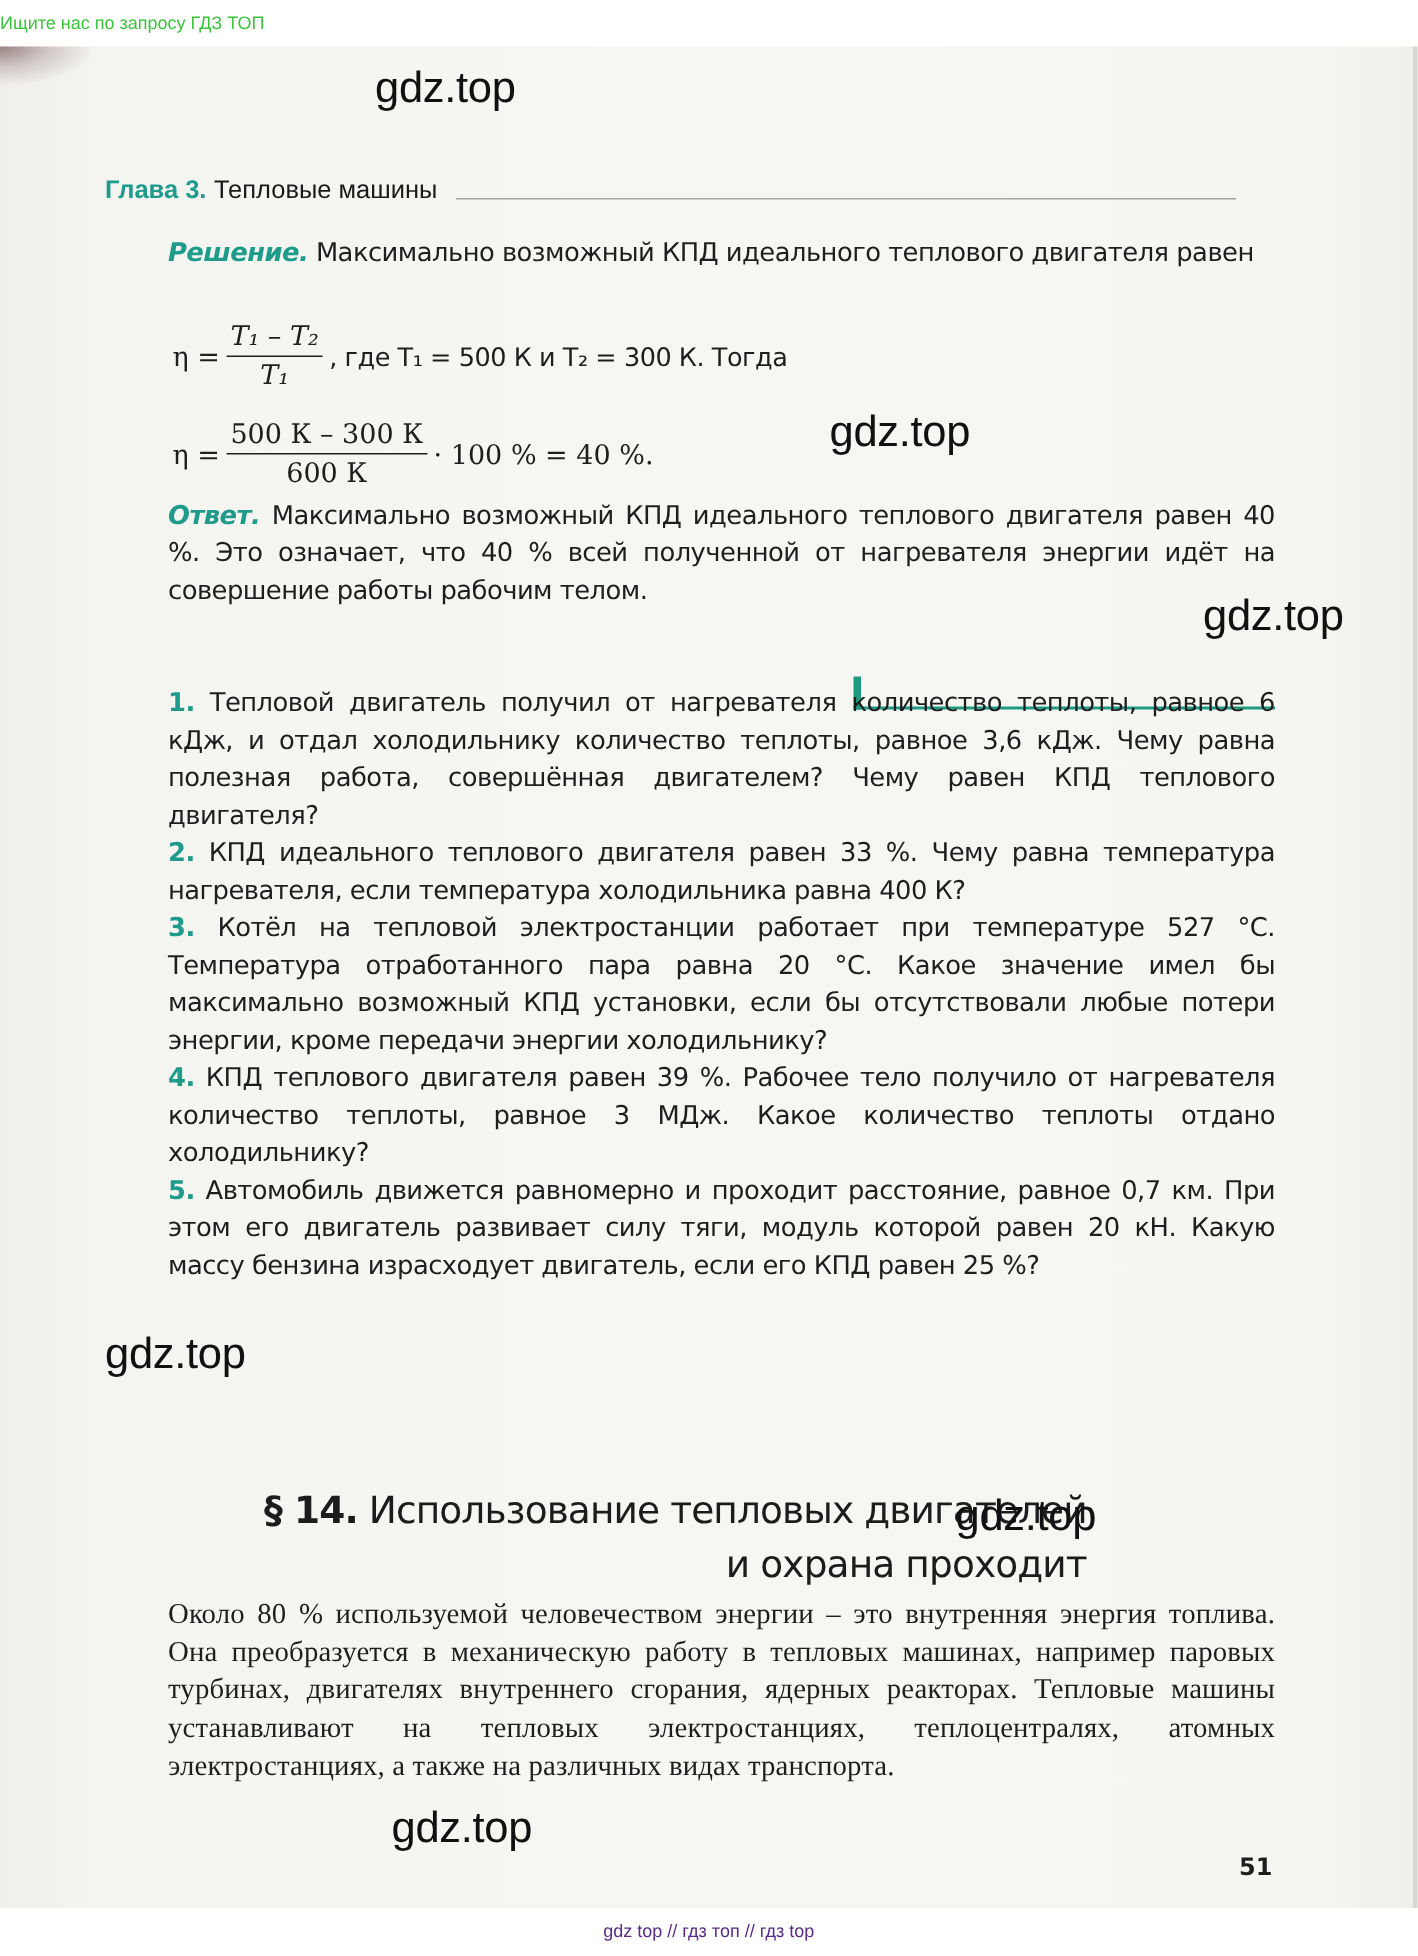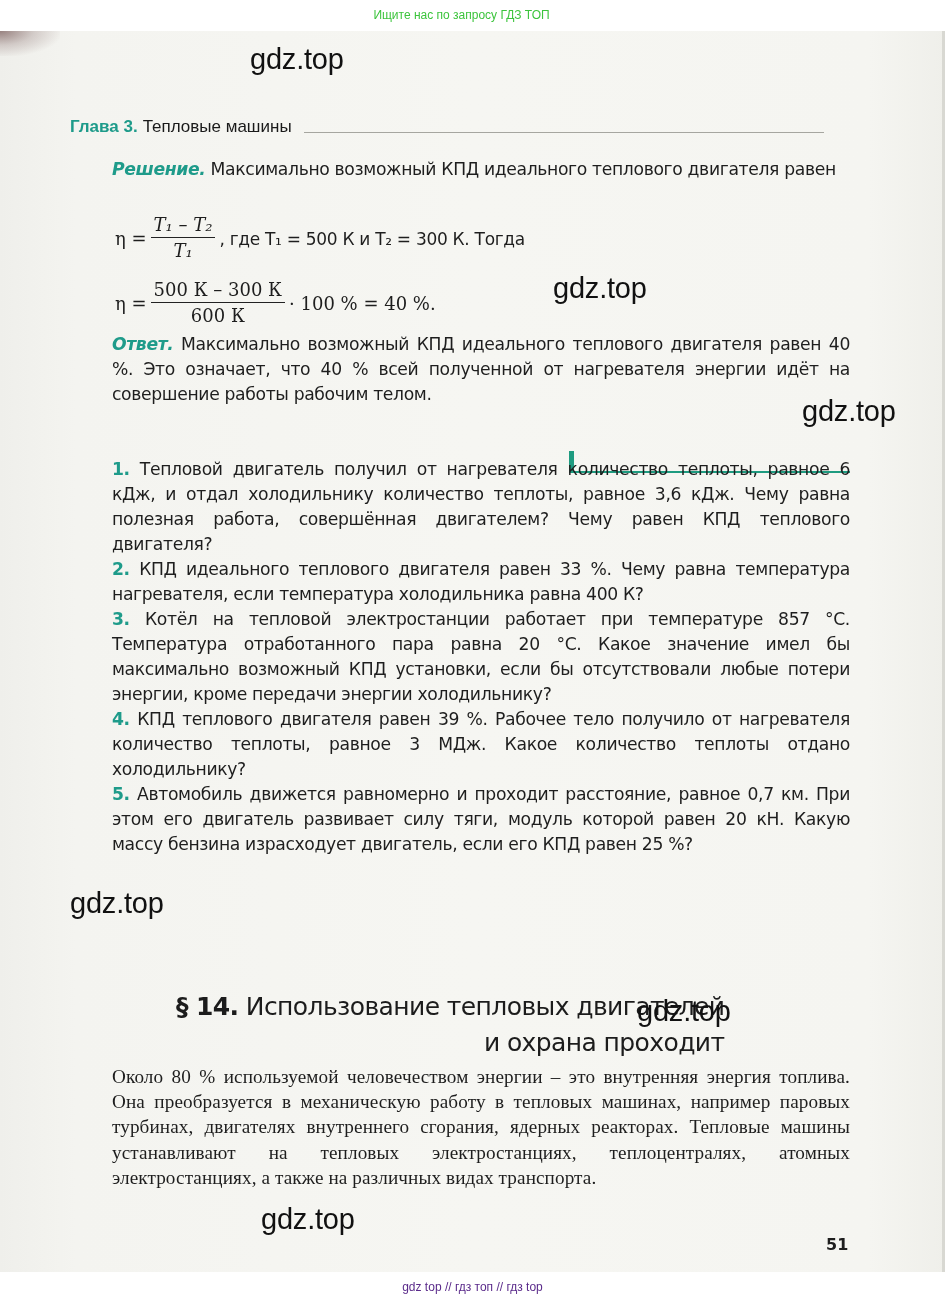--- a/index.html
+++ b/index.html
@@ -4,21 +4,21 @@
 <style>
   html, body { margin: 0; padding: 0; }
   body {
     width: 945px; height: 1304px; position: relative; overflow: hidden;
     background: #ffffff;
     font-family: "DejaVu Sans", sans-serif;
     color: #1e1e1e;
   }
   .top-banner {
     position: absolute; left: 0; top: 0; width: 923px; height: 30px;
-    text-align: center; line-height: 30px;
+    line-height: 30px;
     font-family: "Liberation Sans Narrow", "Liberation Sans", sans-serif;
     font-size: 12px; color: #3cc43c;
   }
   .page {
     position: absolute; left: 0; top: 31px; width: 945px; height: 1241px;
     background: linear-gradient(90deg, #efefeb 0%, #f4f4f0 8%, #f6f6f2 50%, #f5f5f1 92%, #efefea 100%);
   }
   .page::before {
     content: ""; position: absolute; left: 0; top: 0; width: 60px; height: 25px;
     background: radial-gradient(ellipse at 0 0, rgba(80,40,40,0.55) 0%, rgba(120,90,90,0.25) 40%, rgba(255,255,255,0) 75%);
@@ -136,21 +136,21 @@
   <div class="para" style="top:426px;">
     <span class="num">1.</span>
     <span>Тепловой двигатель получил от нагревателя количество теплоты, равное 6 кДж, и отдал холодильнику количество теплоты, равное 3,6 кДж. Чему равна полезная работа, совершённая двигателем? Чему равен КПД теплового двигателя?</span>
   </div>
   <div class="para" style="top:526px;">
     <span class="num">2.</span>
     <span>КПД идеального теплового двигателя равен 33 %. Чему равна температура нагревателя, если температура холодильника равна 400 К?</span>
   </div>
   <div class="para" style="top:576px;">
     <span class="num">3.</span>
-    <span>Котёл на тепловой электростанции работает при температуре 857 °C. Температура отработанного пара равна 20 °C. Какое значение имел бы максимально возможный КПД установки, если бы отсутствовали любые потери энергии, кроме передачи энергии холодильнику?</span>
+    <span>Котёл на тепловой электростанции работает при температуре 527 °C. Температура отработанного пара равна 20 °C. Какое значение имел бы максимально возможный КПД установки, если бы отсутствовали любые потери энергии, кроме передачи энергии холодильнику?</span>
   </div>
   <div class="para" style="top:676px;">
     <span class="num">4.</span>
     <span>КПД теплового двигателя равен 39 %. Рабочее тело получило от нагревателя количество теплоты, равное 3 МДж. Какое количество теплоты отдано холодильнику?</span>
   </div>
   <div class="para" style="top:751px;">
     <span class="num">5.</span>
     <span>Автомобиль движется равномерно и проходит расстояние, равное 0,7 км. При этом его двигатель развивает силу тяги, модуль которой равен 20 кН. Какую массу бензина израсходует двигатель, если его КПД равен 25 %?</span>
   </div>
 

